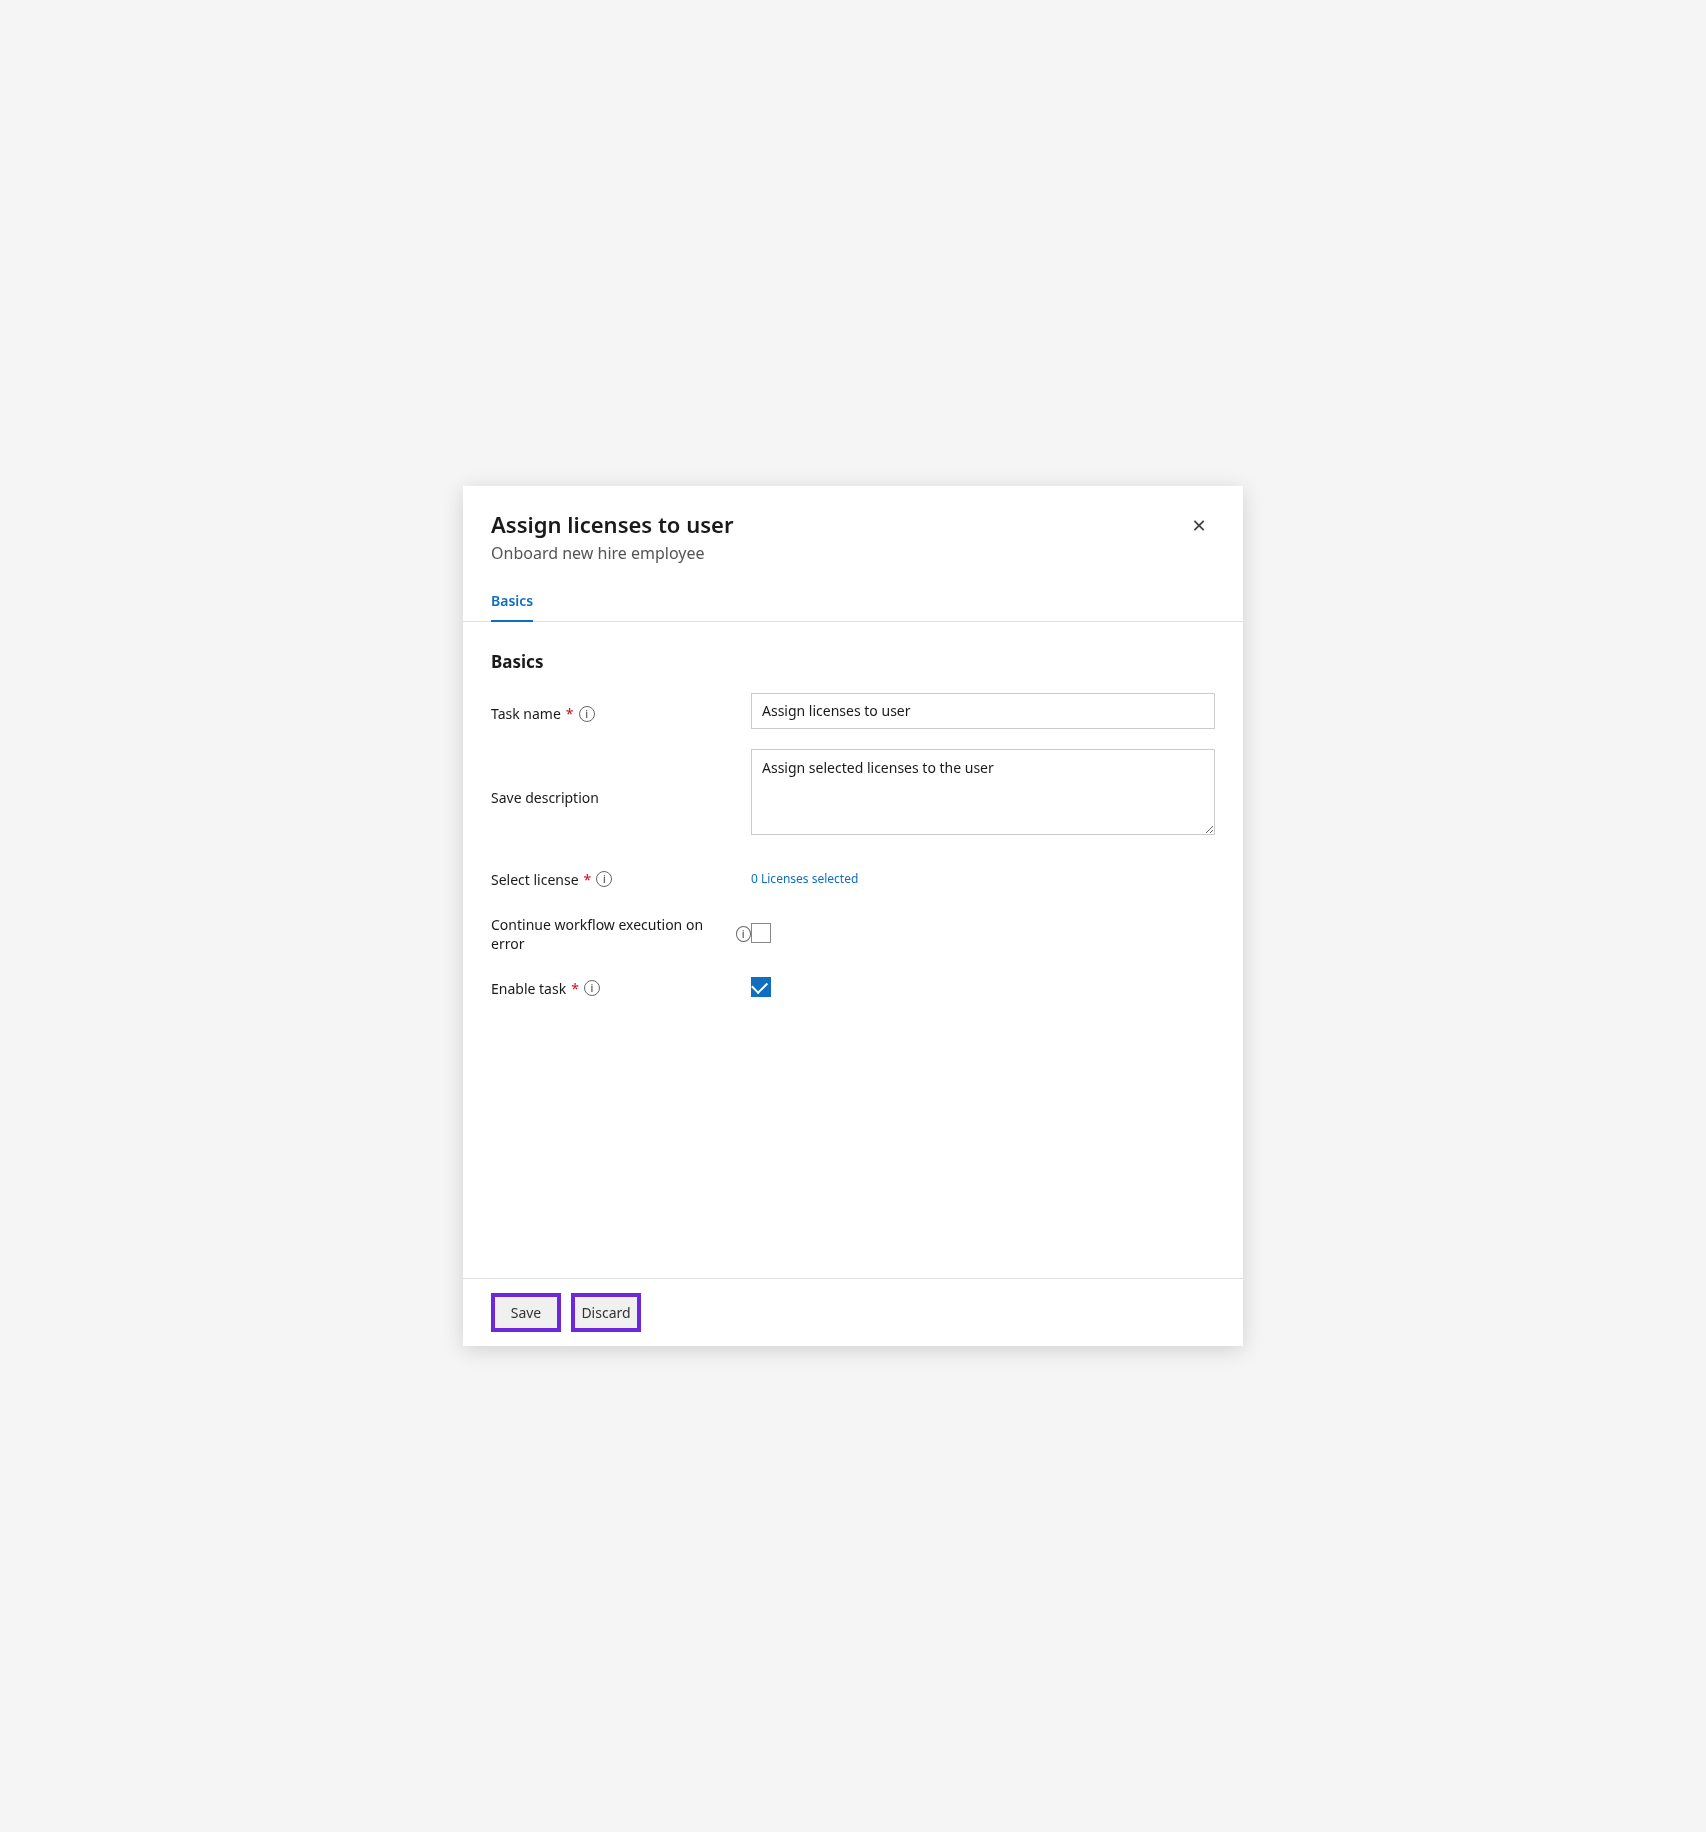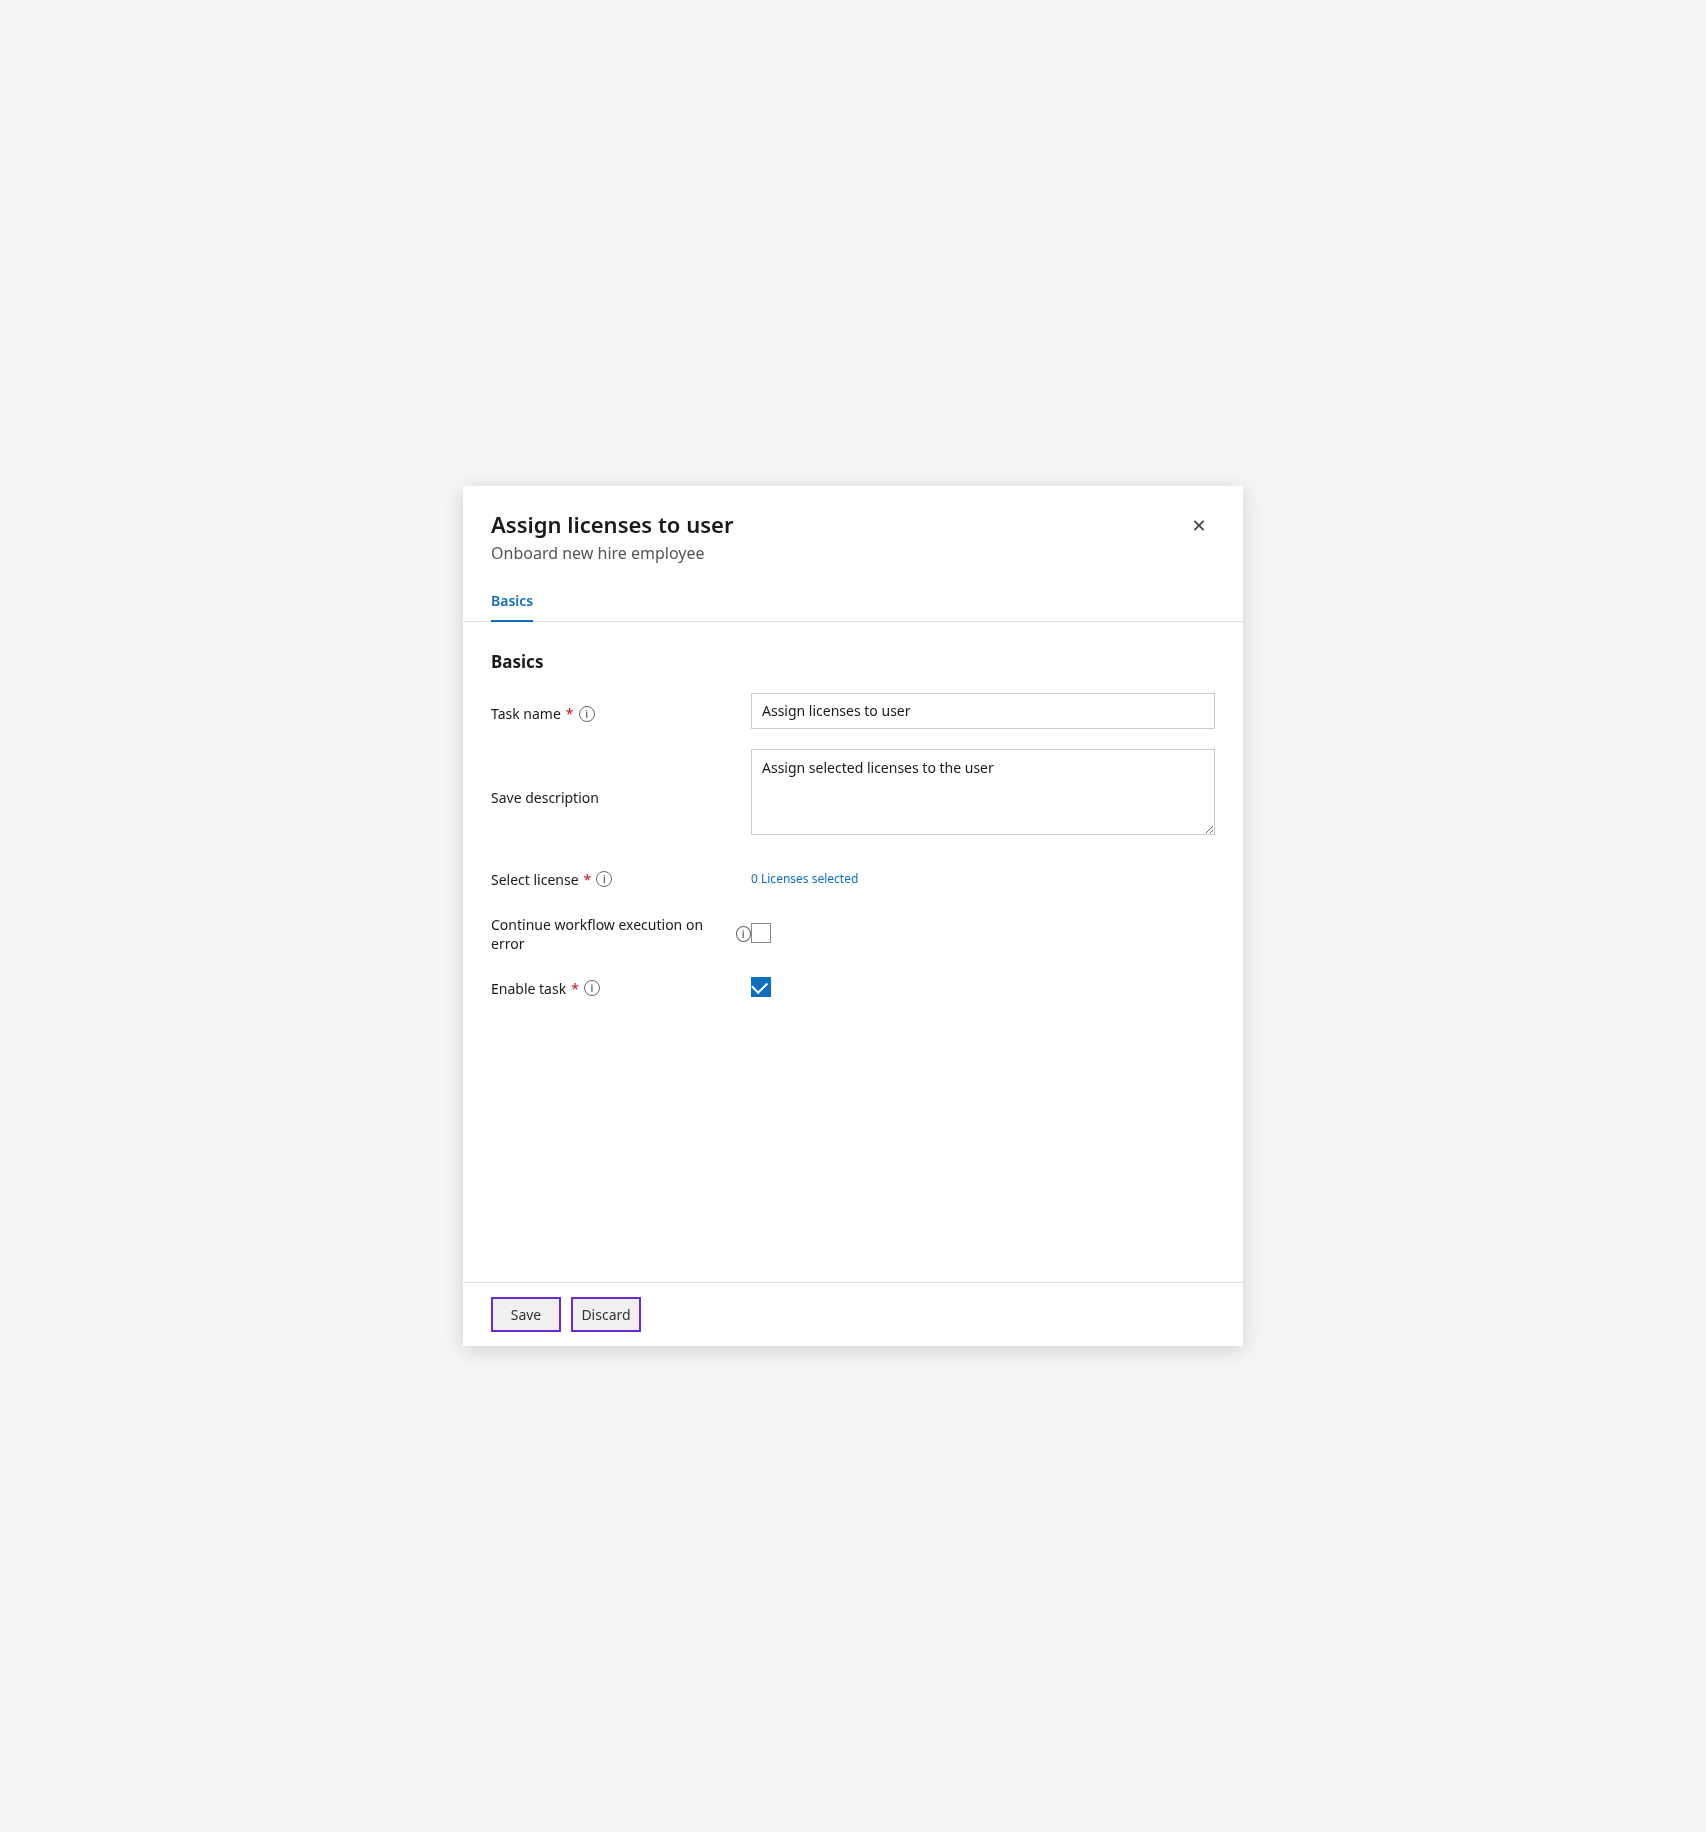--- a/index.html
+++ b/index.html
@@ -215,21 +215,21 @@
       padding: 14px 28px;
       border-top: 1px solid #e0e0e0;
       display: flex;
       gap: 10px;
     }
 
     .btn {
       padding: 6px 4px;
       font-size: 14px;
       font-weight: 400;
-      border: 2px solid #6d28d9;
+      border: 4px solid #6d28d9;
       background: #f0f0f0;
       color: #333;
       cursor: pointer;
       font-family: inherit;
       min-width: 70px;
     }
   </style>
 </head>
 <body>
 

